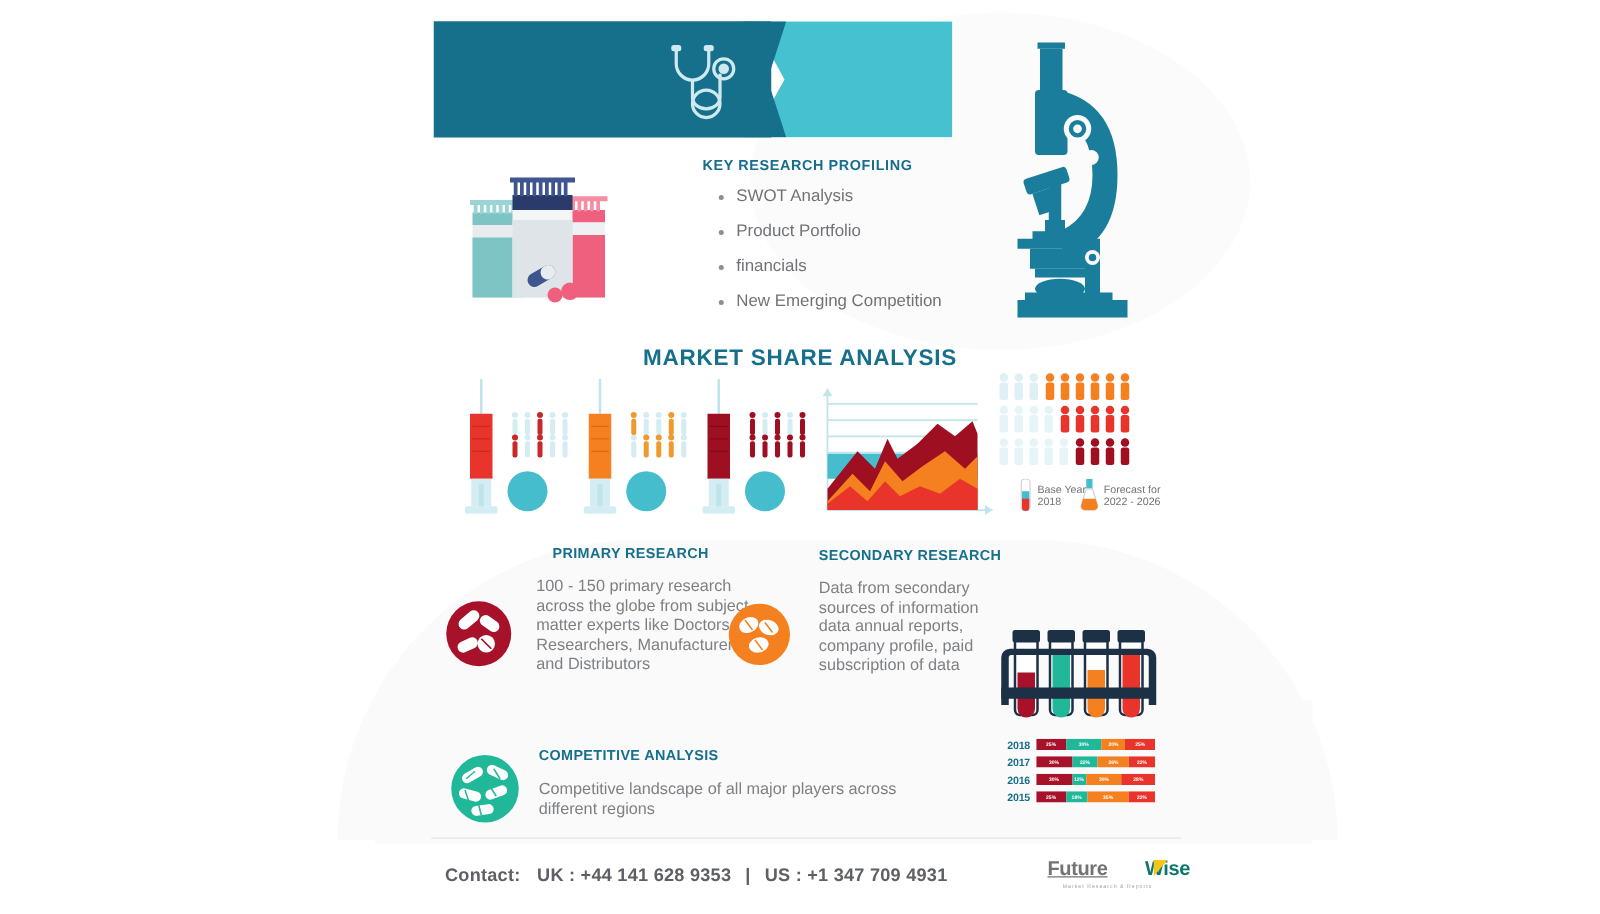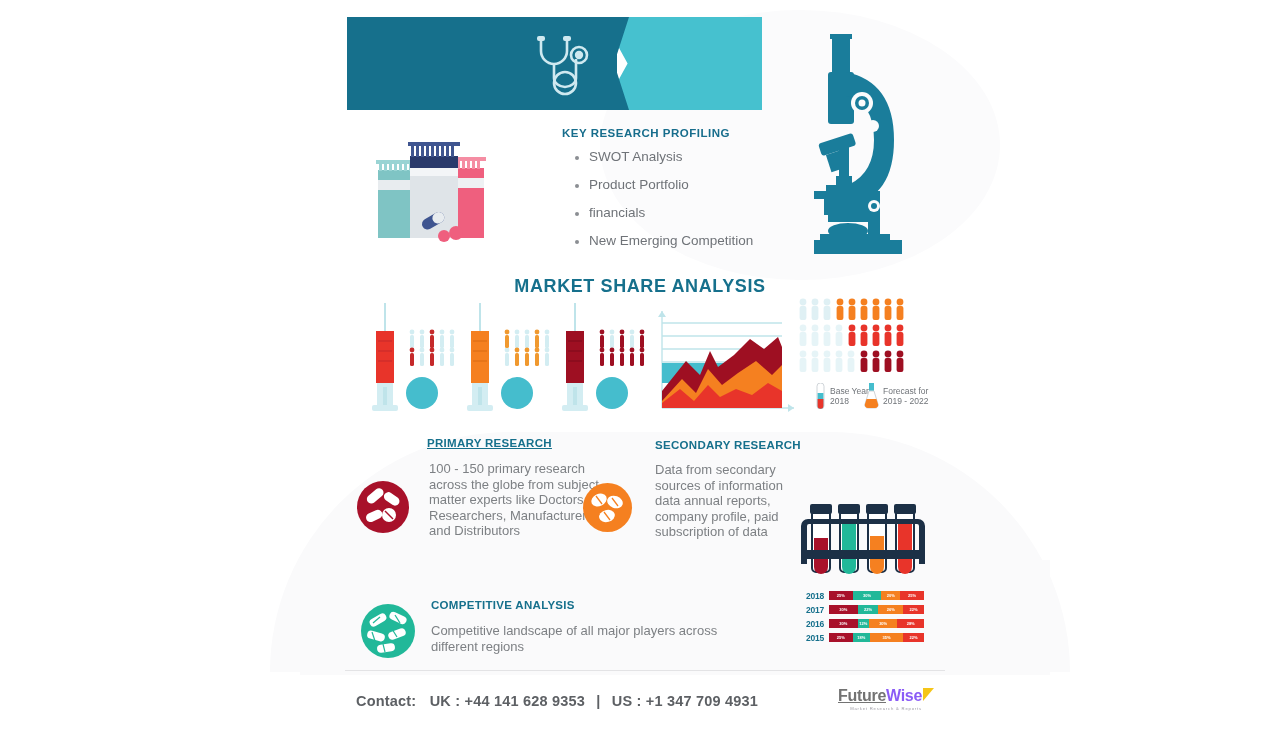--- a/index.html
+++ b/index.html
@@ -76,21 +76,21 @@
   .legend-l2{left:66px;top:5px;}
   .legend-txt{color:#6f7378;font-size:8.5px;line-height:10px;margin-left:4px;}
 
   
   .sec-title{
     position:absolute;color:#16708c;font-size:11.5px;font-weight:bold;letter-spacing:.3px;
   }
   .sec-body{
     position:absolute;color:#7d8084;font-size:13px;line-height:15.5px;
   }
-  .t-primary{left:427px;top:437px;text-decoration:underline;}
+  .t-primary{left:442px;top:437px;}
   .b-primary{left:429px;top:461px;width:180px;}
   .t-secondary{left:655px;top:439px;}
   .b-secondary{left:655px;top:462px;width:150px;}
   .t-comp{left:431px;top:599px;}
   .b-comp{left:431px;top:623px;width:290px;}
 
   .icon-circle{position:absolute;border-radius:50%;}
   .ic-primary{left:357px;top:481px;width:52px;height:52px;background:#a8112a;}
   .ic-secondary{left:583px;top:483px;width:49px;height:49px;background:#f58020;}
   .ic-comp{left:361px;top:604px;width:54px;height:54px;background:#21b899;}
@@ -111,21 +111,21 @@
   
   .divider{position:absolute;left:345px;top:670px;width:600px;height:1px;background:#e3e3e5;}
   .contact{
     position:absolute;left:356px;top:693px;color:#5d6064;
     font-size:14.5px;font-weight:bold;letter-spacing:.2px;
   }
   .contact .lbl{margin-right:9px;}
   .logo{position:absolute;left:838px;top:688px;width:96px;height:30px;}
   .logo-main{font-size:16px;font-weight:bold;letter-spacing:-.3px;line-height:16px;}
   .logo-f{color:#737373;text-decoration:underline;}
-  .logo-w{color:#8b5cf6;}
+  .logo-w{color:#0f766e;padding-left:30px;}
   .logo-tag{
     color:#9c9aa3;font-size:4.2px;letter-spacing:.8px;margin-top:2px;text-align:center;
   }
   .logo-flag{
     position:absolute;right:0;top:0;width:0;height:0;
     border-left:11px solid #f5c518;border-bottom:13px solid transparent;
   }
 </style>
 </head>
 <body>
@@ -526,21 +526,21 @@
       </div>
     </div>
     <div class="legend-item legend-l2">
       <svg width="15" height="26" viewBox="0 0 15 26">
         <rect x="5" y="0" width="5" height="8" fill="#45bdcd"></rect>
         <path d="M5 8 L1 21 a3 3 0 0 0 3 4 h7 a3 3 0 0 0 3 -4 L10 8 z" fill="#ffffff" stroke="#cfd4d8" stroke-width="1"></path>
         <path d="M2.6 16 L1 21 a3 3 0 0 0 3 4 h7 a3 3 0 0 0 3 -4 L12.4 16 z" fill="#f58020"></path>
       </svg>
       <div class="legend-txt">
         <div>Forecast for</div>
-        <div>2019 - 2022</div>
+        <div>2022 - 2026</div>
       </div>
     </div>
   </div>
 
   <div class="sec-title t-primary">PRIMARY RESEARCH</div>
   <div class="sec-body b-primary">100 - 150 primary research across the globe from subject matter experts like Doctors , Researchers, Manufacturers and Distributors</div>
   <div class="icon-circle ic-primary">
     <svg width="52" height="52" viewBox="0 0 52 52">
       <g fill="#ffffff">
         <g transform="rotate(-40 18 17)">

